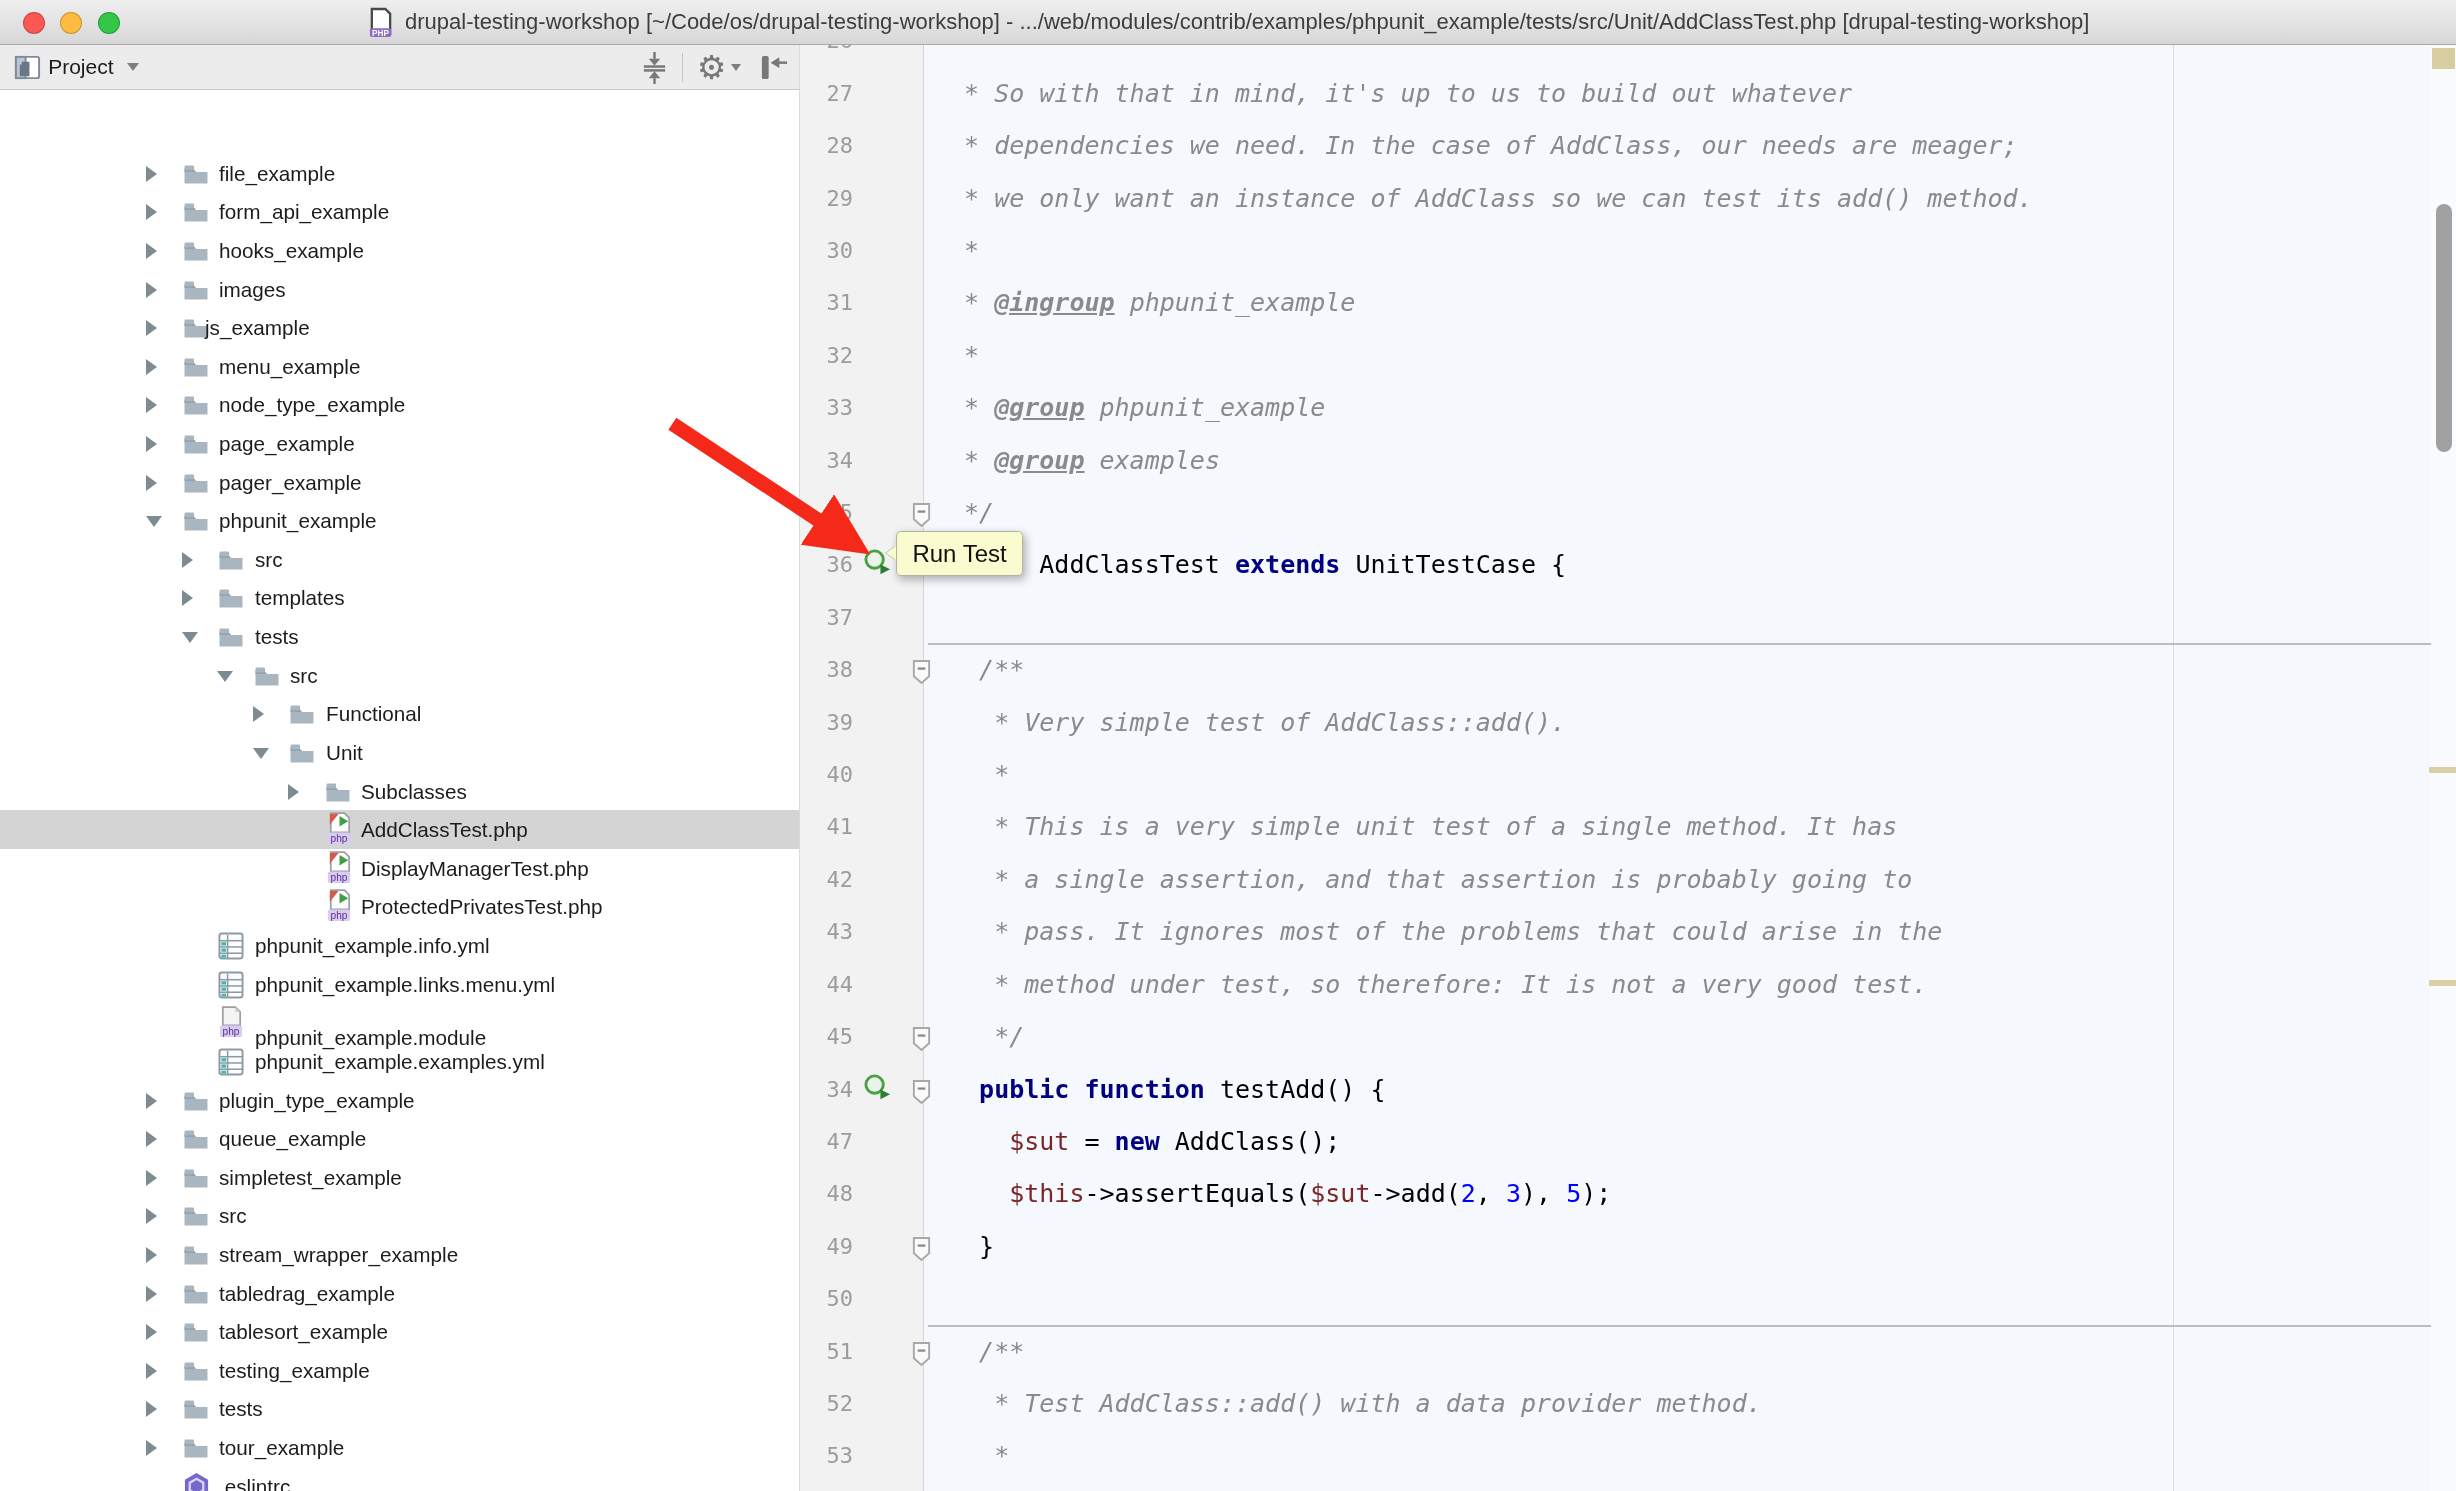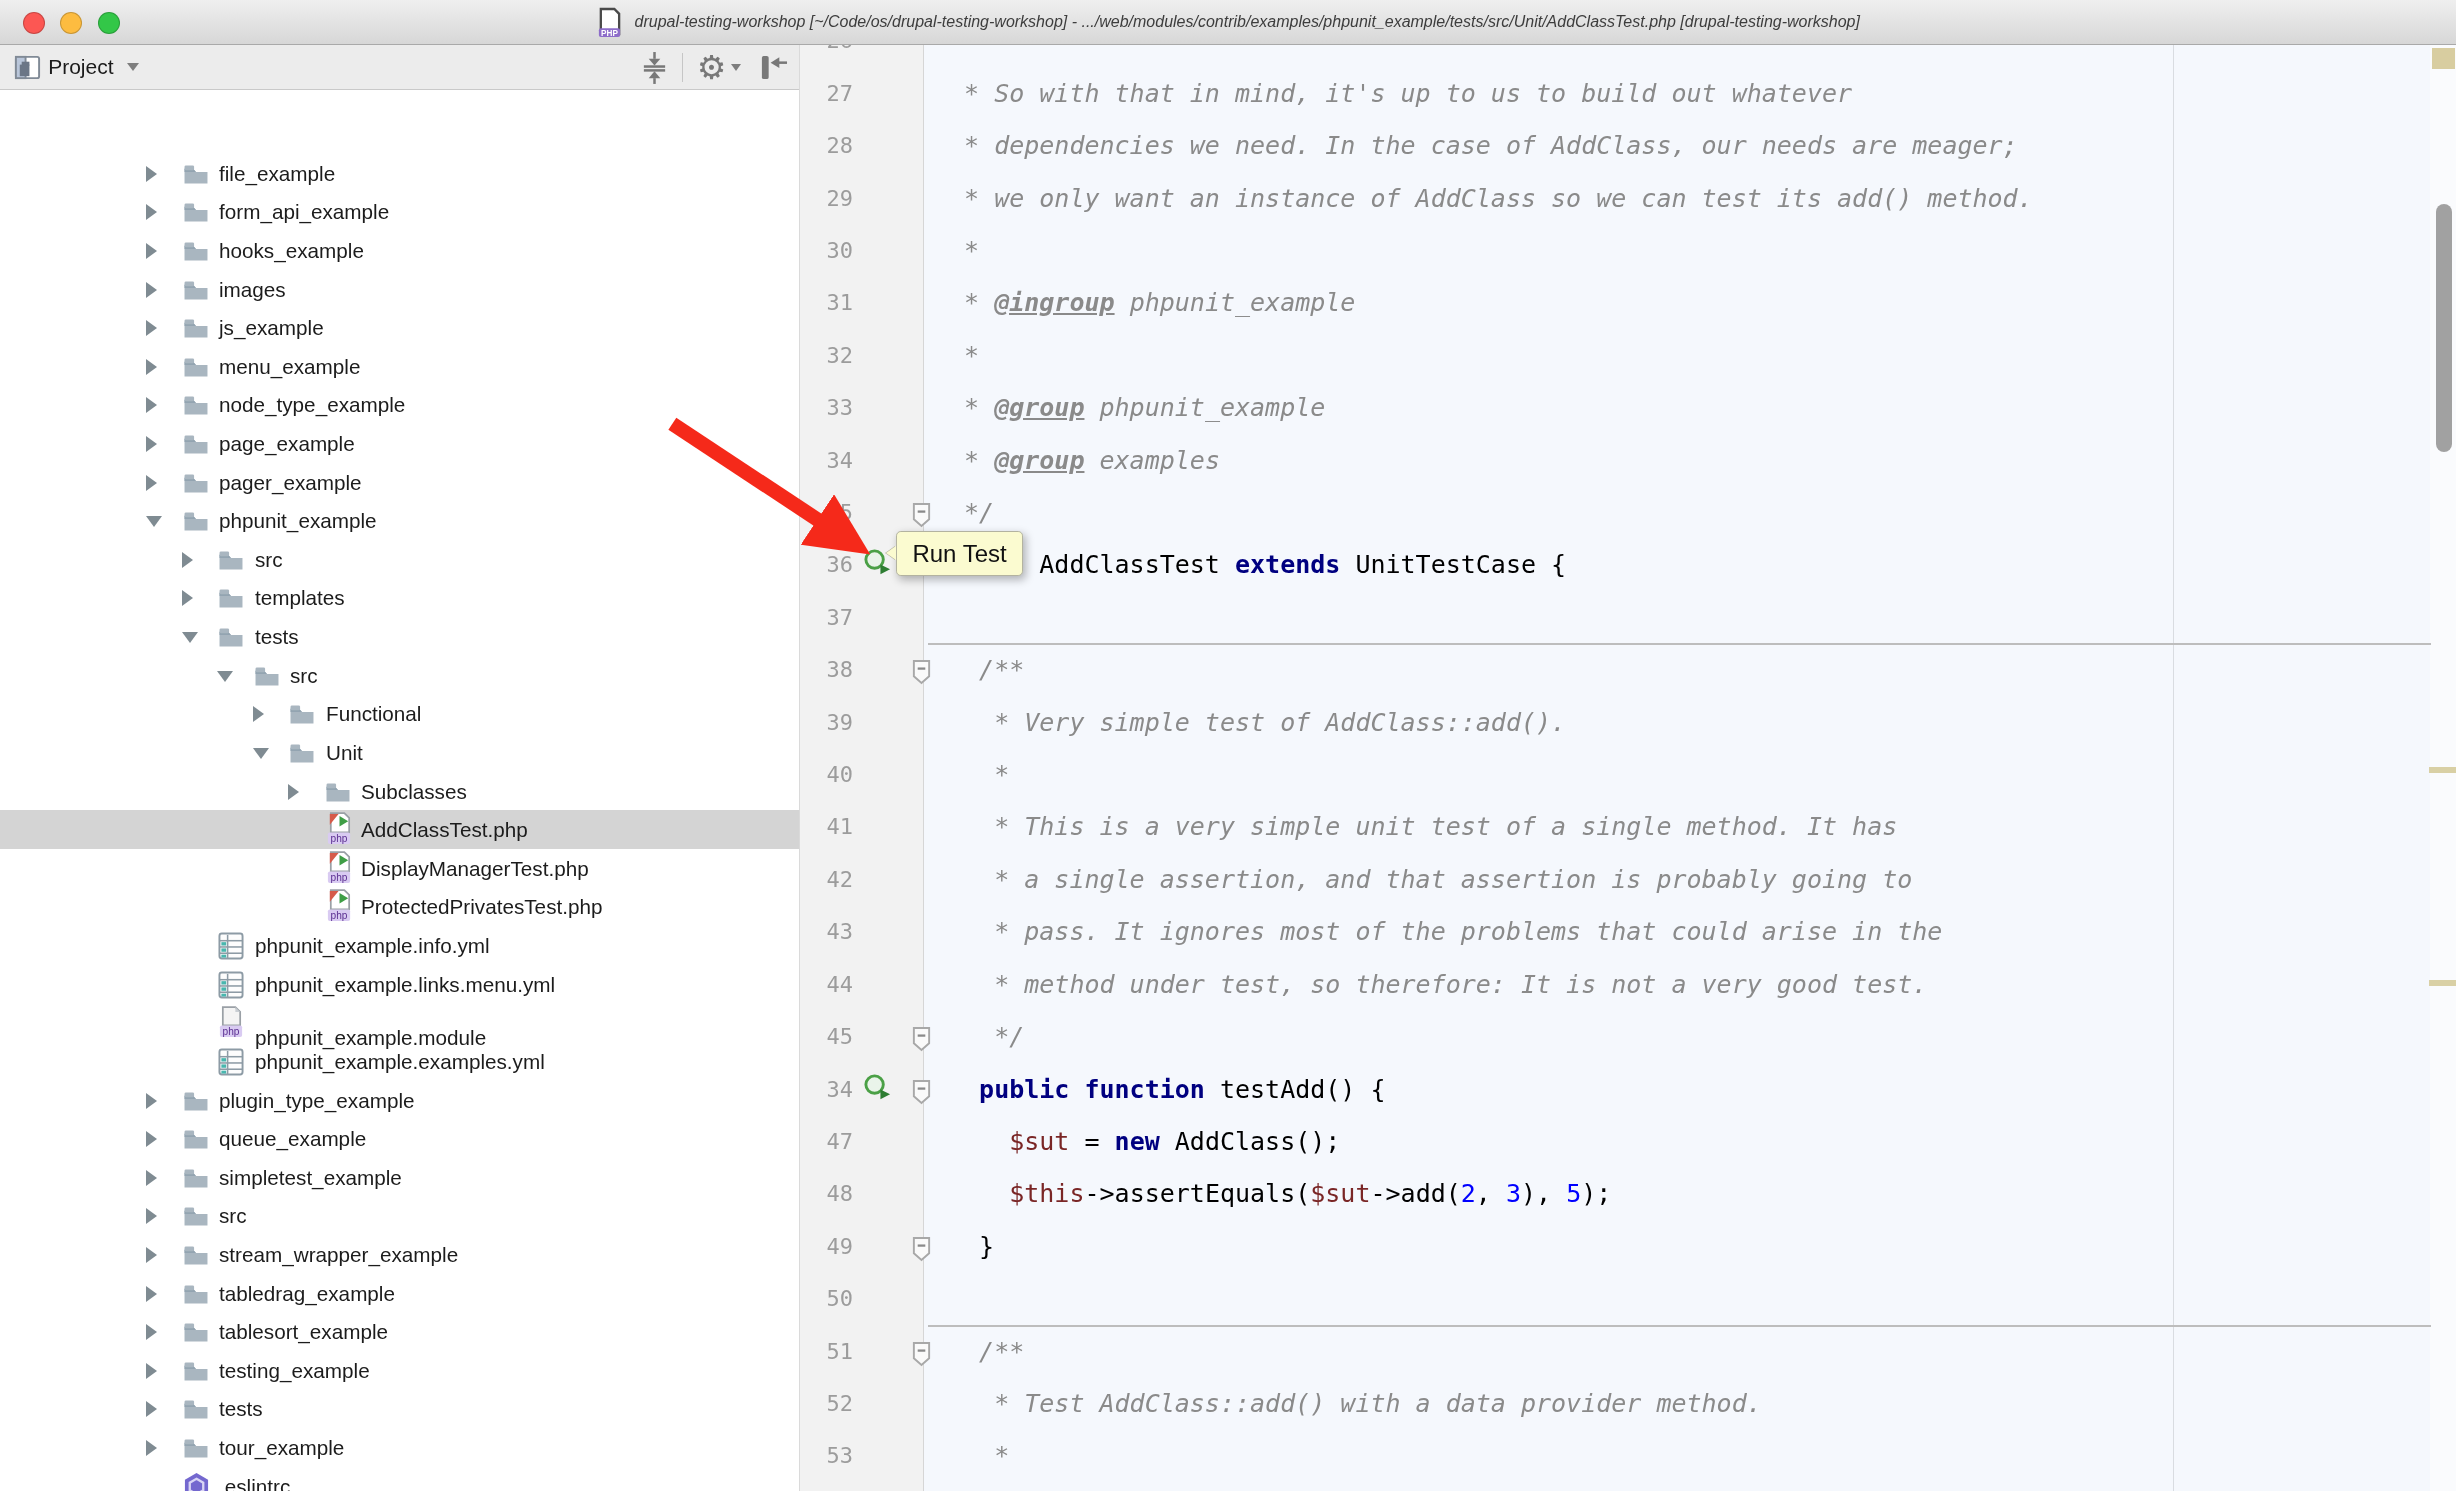--- a/index.html
+++ b/index.html
@@ -6,21 +6,21 @@
   html,body { width:2456px; height:1492px; overflow:hidden;
     font-family:"Liberation Sans", sans-serif; background:#fff; }
 
   
   #titlebar { position:absolute; left:0; top:0; width:2456px; height:45px; z-index:60;
     background:linear-gradient(#efefef,#d7d7d7); border-bottom:1px solid #a9a9a9;
     display:flex; align-items:center; justify-content:center; }
   #traffic { position:absolute; left:23px; top:11.5px; display:flex; gap:15.4px; }
   .tl { width:22px; height:22px; border-radius:50%; border:1px solid rgba(0,0,0,.2); }
   #title-wrap { display:flex; align-items:center; gap:11.5px; }
-  #window-title { font-size:16px; color:#3d3d3d; white-space:nowrap;font-style:italic; }
+  #window-title { font-size:22px; color:#3d3d3d; white-space:nowrap; }
 
   
   #project-panel { position:absolute; left:0; top:45px; width:799px; bottom:0; background:#ffffff; }
   #project-header { position:absolute; left:0; top:0; width:100%; height:45px; z-index:30;
     background:#ececec; border-bottom:1px solid #c9c9c9; display:flex; align-items:center; }
   #project-title { font-size:21px; color:#1b1b1b; margin-left:5.8px; }
   .hdr-caret { width:0; height:0; border-left:6.7px solid transparent; border-right:6.7px solid transparent;
     border-top:8.6px solid #7e7e7e; margin-left:13.4px; }
   #header-icons { position:absolute; right:9.6px; top:0; height:45px; display:flex; align-items:center; gap:13.4px; }
   .hdr-divider { width:1px; height:29px; background:#c6c6c6; }
@@ -134,21 +134,21 @@
       </div>
       <div class="tree-row" style="top: 263px;">
         <span class="tw-arrow collapsed" style="left: 146px;"></span>
         <span class="tw-icon" style="left: 183px;">
           <svg width="26" height="22" viewBox="0 0 27 23">
             <path d="M1.5 6 h9 l3 3.5 h12 v12 h-24 z" fill="#a9b6c0"></path>
             <path d="M1.5 6 h9 l3 3.5 h-12 z" fill="#93a4b1"></path>
             <rect x="1.5" y="2.5" width="10" height="5" rx="1.5" fill="#a9b6c0"></rect>
           </svg>
         </span>
-        <span class="tw-label" style="left: 219px;">js_example</span>
+        <span class="tw-label" style="left: 205px;">js_example</span>
       </div>
       <div class="tree-row" style="top: 302px;">
         <span class="tw-arrow collapsed" style="left: 146px;"></span>
         <span class="tw-icon" style="left: 183px;">
           <svg width="26" height="22" viewBox="0 0 27 23">
             <path d="M1.5 6 h9 l3 3.5 h12 v12 h-24 z" fill="#a9b6c0"></path>
             <path d="M1.5 6 h9 l3 3.5 h-12 z" fill="#93a4b1"></path>
             <rect x="1.5" y="2.5" width="10" height="5" rx="1.5" fill="#a9b6c0"></rect>
           </svg>
         </span>

